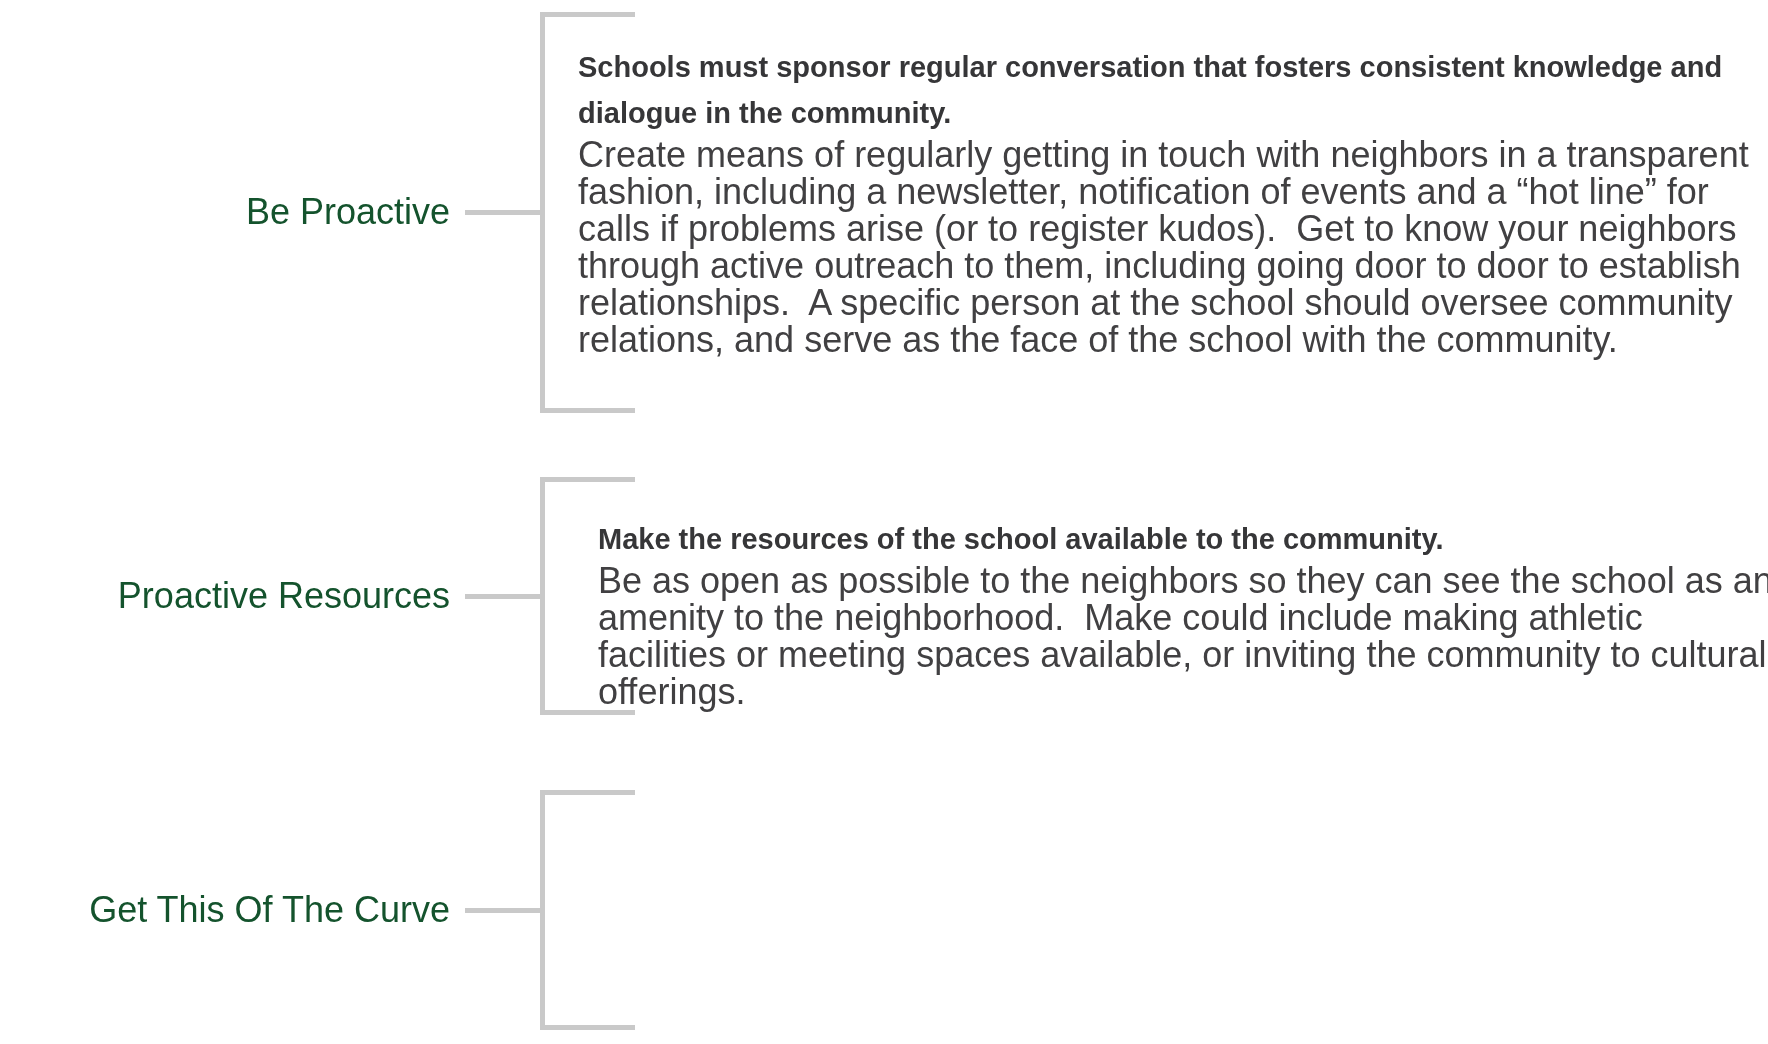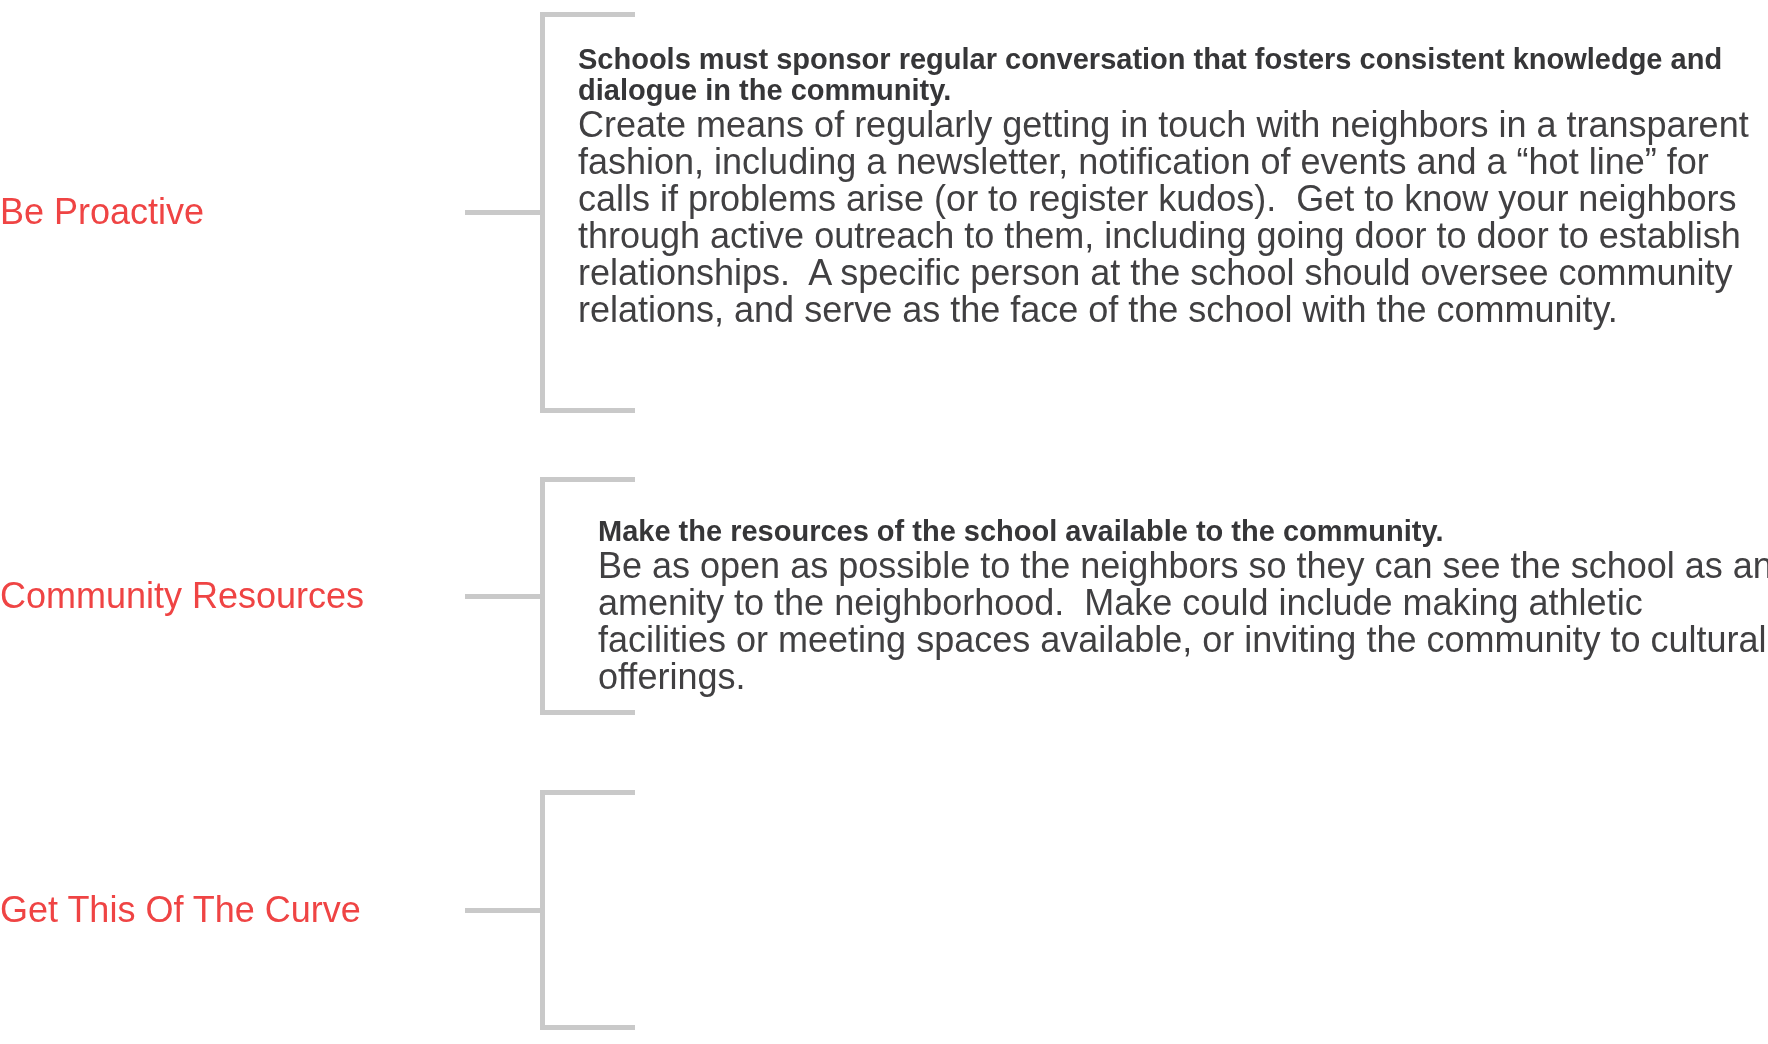--- a/index.html
+++ b/index.html
@@ -9,24 +9,25 @@
     width: 1768px;
     height: 1044px;
     background: #ffffff;
     overflow: hidden;
     font-family: "Liberation Sans", sans-serif;
   }
   .section-label {
     position: absolute;
     left: 0;
     width: 450px;
+    text-align: right;
     font-size: 36px;
     font-weight: 400;
     line-height: 44px;
-    color: #ef4444;
+    color: #14532d;
     letter-spacing: 0px;
     white-space: nowrap;
   }
   .connector {
     position: absolute;
     height: 5px;
     background: #c9c9c9;
   }
   .bracket {
     position: absolute;
@@ -38,21 +39,21 @@
   }
   .textblock {
     position: absolute;
     left: 578px;
     width: 1175px;
     color: #3b3b3d;
   }
   .textblock .heading {
     font-size: 29px;
     font-weight: 700;
-    line-height: 31px;
+    line-height: 46px;
     color: #363638;
     white-space: pre-wrap;
   }
   .textblock .body {
     font-size: 36px;
     font-weight: 400;
     line-height: 37px;
     color: #414042;
     white-space: pre-wrap;
   }
@@ -81,21 +82,21 @@
     <div class="section-label" id="label-1">Be Proactive</div>
     <div class="connector" id="connector-1"></div>
     <div class="bracket" id="bracket-1"></div>
     <div class="textblock" id="text-1">
       <div class="heading">Schools must sponsor regular conversation that fosters consistent knowledge and dialogue in the community.</div>
       <div class="body">Create means of regularly getting in touch with neighbors in a transparent fashion, including a newsletter, notification of events and a “hot line” for calls if problems arise (or to register kudos).  Get to know your neighbors through active outreach to them, including going door to door to establish relationships.  A specific person at the school should oversee community relations, and serve as the face of the school with the community.</div>
     </div>
   </div>
 
   <div class="section">
-    <div class="section-label" id="label-2">Community Resources</div>
+    <div class="section-label" id="label-2">Proactive Resources</div>
     <div class="connector" id="connector-2"></div>
     <div class="bracket" id="bracket-2"></div>
     <div class="textblock" id="text-2">
       <div class="heading">Make the resources of the school available to the community.</div>
       <div class="body">Be as open as possible to the neighbors so they can see the school as an amenity to the neighborhood.  Make could include making athletic facilities or meeting spaces available, or inviting the community to cultural offerings.</div>
     </div>
   </div>
 
   <div class="section">
     <div class="section-label" id="label-3">Get This Of The Curve</div>

